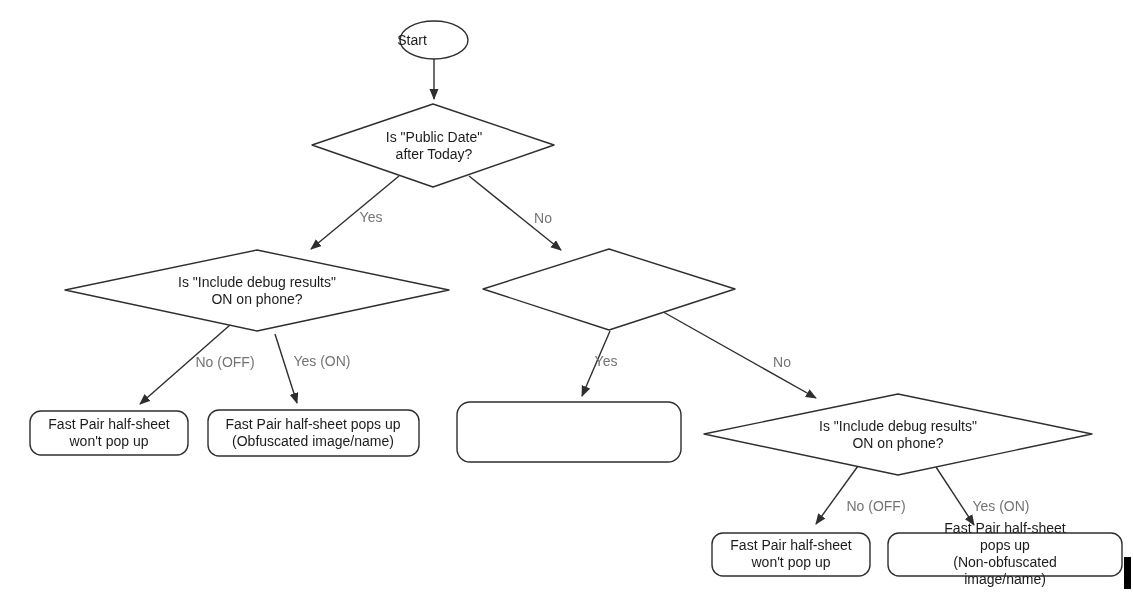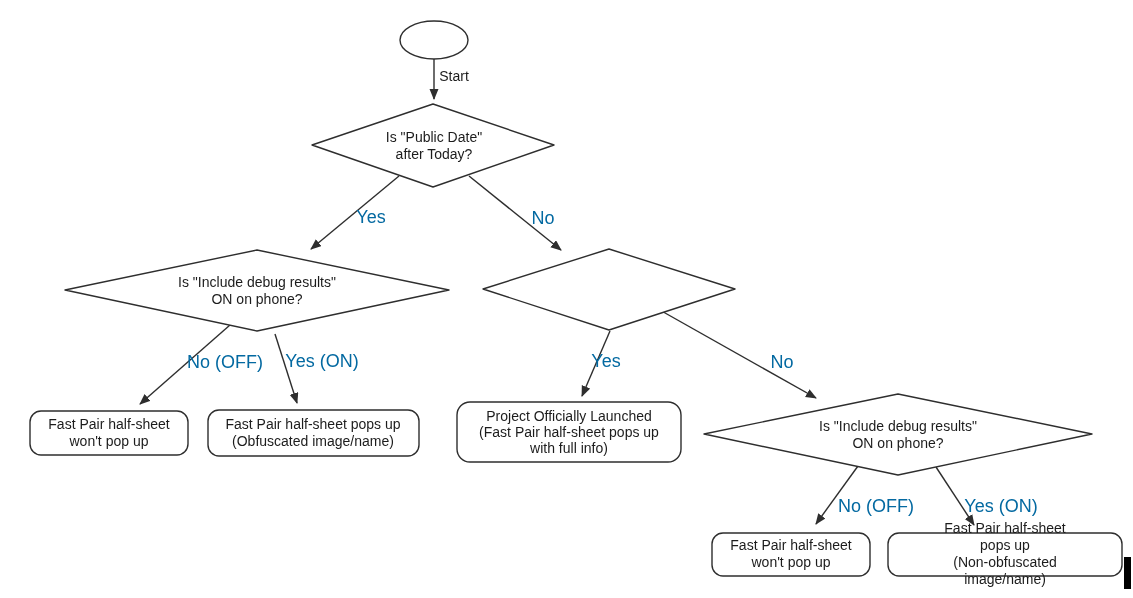--- a/index.html
+++ b/index.html
@@ -18,22 +18,22 @@
     text-align: center;
     white-space: pre-line;
     font-size: 14px;
     line-height: 17px;
     color: #1c1c1c;
   }
   .edge-lbl {
     position: absolute;
     transform: translate(-50%, -50%);
     white-space: nowrap;
-    font-size: 18px;
-    color: #0369a1;
+    font-size: 14px;
+    color: #737373;
   }
   .small-lines { line-height: 16px; }
 </style>
 </head>
 <body>
 
 <div class="canvas">
 
   <svg class="layer" width="1133" height="598" viewBox="0 0 1133 598">
     <defs>
@@ -65,34 +65,31 @@
       <rect x="30" y="411" width="158" height="44" rx="11" ry="11"></rect>
       <rect x="208" y="410" width="211" height="46" rx="11" ry="11"></rect>
       <rect x="457" y="402" width="224" height="60" rx="13" ry="13"></rect>
       <rect x="712" y="533" width="158" height="43" rx="11" ry="11"></rect>
       <rect x="888" y="533" width="234" height="43" rx="11" ry="11"></rect>
     </g>
 
     <rect x="1124" y="557" width="7" height="32" fill="#000000"></rect>
   </svg>
 
-  <div class="lbl" style="left:454px; top:40px;margin-top:36px;">Start</div>
+  <div class="lbl" style="left:412px; top:40px;">Start</div>
   <div class="lbl" style="left:434px; top:146px;">Is "Public Date"
 after Today?</div>
   <div class="lbl" style="left:257px; top:291px;">Is "Include debug results"
 ON on phone?</div>
   <div class="lbl" style="left:898px; top:435px;">Is "Include debug results"
 ON on phone?</div>
   <div class="lbl" style="left:109px; top:433px;">Fast Pair half-sheet
 won't pop up</div>
   <div class="lbl" style="left:313px; top:433px;">Fast Pair half-sheet pops up
 (Obfuscated image/name)</div>
-  <div class="lbl small-lines" style="left:569px; top:432px;">Project Officially Launched
-(Fast Pair half-sheet pops up
-with full info)</div>
   <div class="lbl" style="left:791px; top:554px;">Fast Pair half-sheet
 won't pop up</div>
   <div class="lbl" style="left:1005px; top:554px;">Fast Pair half-sheet pops up
 (Non-obfuscated image/name)</div>
 
   <div class="edge-lbl" style="left:371px; top:217px;">Yes</div>
   <div class="edge-lbl" style="left:543px; top:218px;">No</div>
   <div class="edge-lbl" style="left:225px; top:362px;">No (OFF)</div>
   <div class="edge-lbl" style="left:322px; top:361px;">Yes (ON)</div>
   <div class="edge-lbl" style="left:606px; top:361px;">Yes</div>

